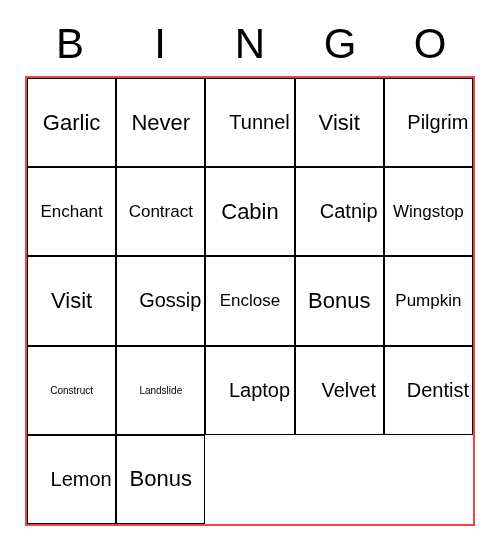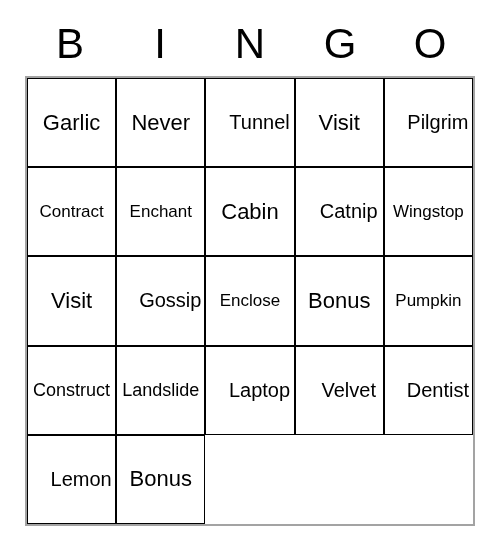--- a/index.html
+++ b/index.html
@@ -22,61 +22,61 @@
       flex: 1;
       text-align: center;
       font-size: 42px;
       font-weight: normal;
       color: #000;
       font-family: Arial, sans-serif;
     }
     .grid {
       width: 450px;
       height: 450px;
-      border: 2px solid #a3a3a3;
+      border: 2px solid #ef4444;
       display: grid;
       grid-template-columns: repeat(5, 1fr);
       grid-template-rows: repeat(5, 1fr);
     }
     .cell {
       border: 1px solid #000;
       display: flex;
       align-items: center;
       justify-content: center;
       font-family: Arial, sans-serif;
       color: #000;
       text-align: center;
       padding: 2px;
       overflow: hidden;
     }
     .sz-lg { font-size: 22px; }
     .sz-md { font-size: 20px; padding-left: 21px; }
     .sz-sm { font-size: 17px; }
-    .sz-xs { font-size: 18px; }
+    .sz-xs { font-size: 10px; }
   </style>
 </head>
 <body>
 
 <div class="header">
   <div class="header-letter">B</div>
   <div class="header-letter">I</div>
   <div class="header-letter">N</div>
   <div class="header-letter">G</div>
   <div class="header-letter">O</div>
 </div>
 
 <div class="grid">
   <div class="cell sz-lg">Garlic</div>
   <div class="cell sz-lg">Never</div>
   <div class="cell sz-md">Tunnel</div>
   <div class="cell sz-lg">Visit</div>
   <div class="cell sz-md">Pilgrim</div>
 
+  <div class="cell sz-sm">Enchant</div>
   <div class="cell sz-sm">Contract</div>
-  <div class="cell sz-sm">Enchant</div>
   <div class="cell sz-lg">Cabin</div>
   <div class="cell sz-md">Catnip</div>
 
   <div class="cell sz-sm">Wingstop</div>
   <div class="cell sz-lg">Visit</div>
   <div class="cell sz-md">Gossip</div>
 
   <div class="cell sz-sm">Enclose</div>
   <div class="cell sz-lg">Bonus</div>
   <div class="cell sz-sm">Pumpkin</div>

